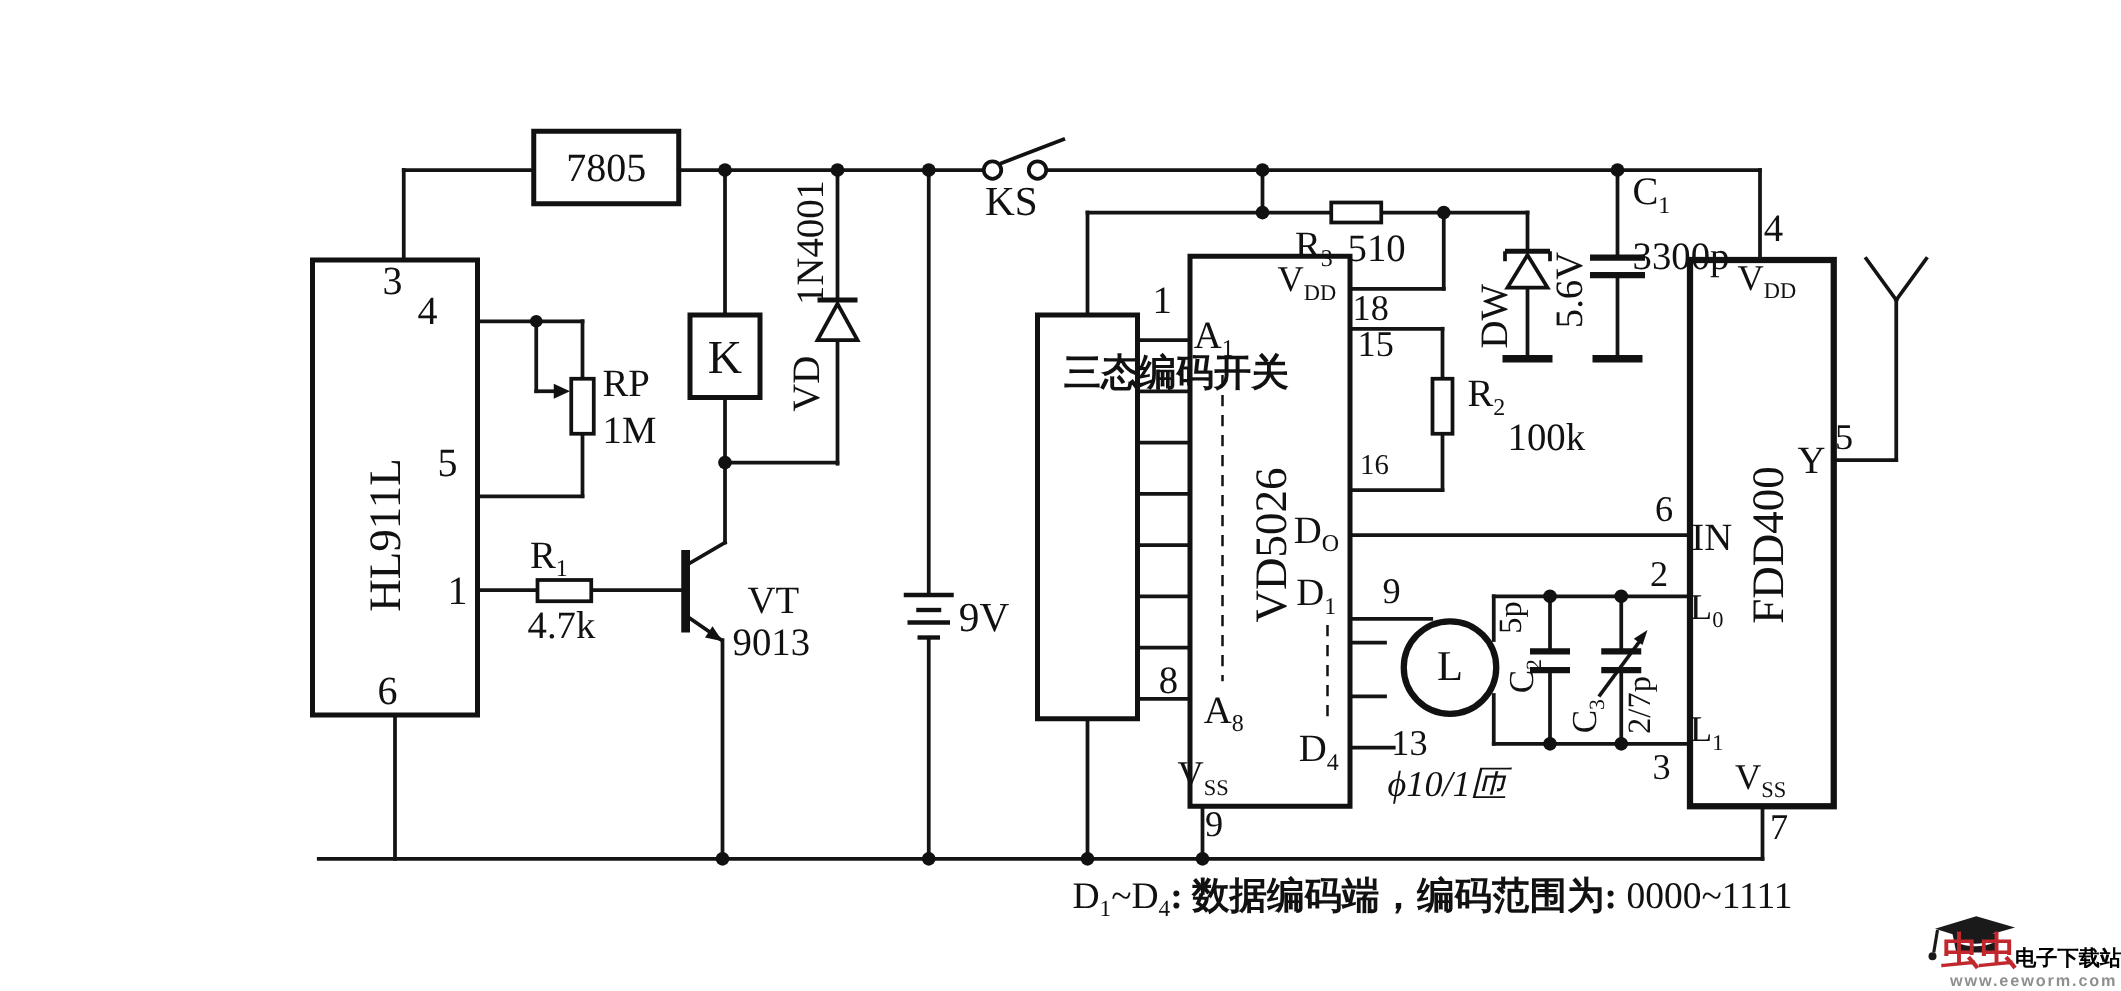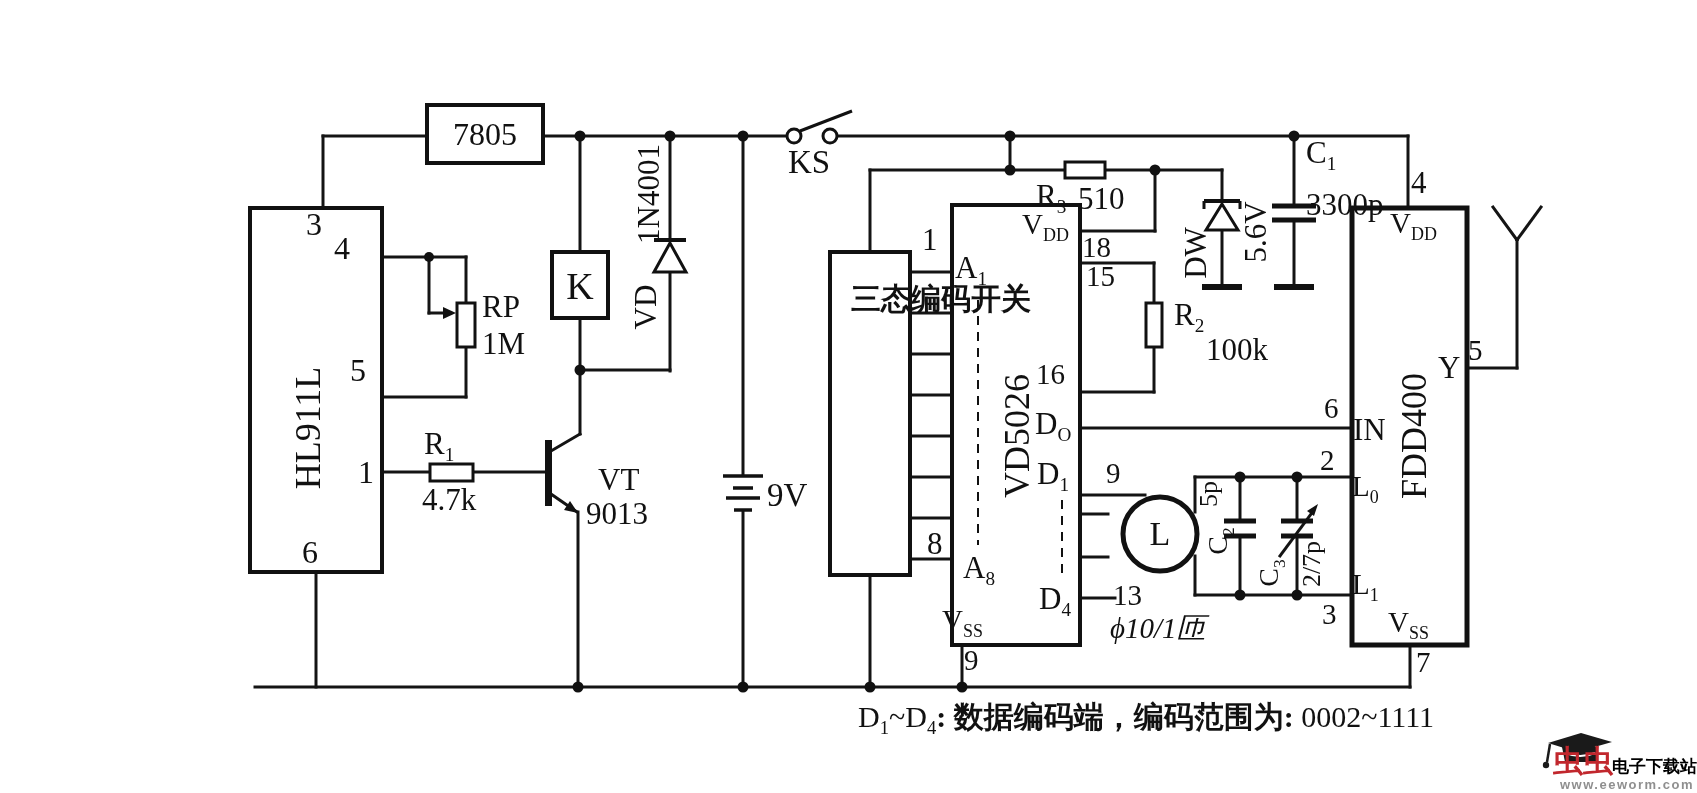--- a/index.html
+++ b/index.html
@@ -229,21 +229,21 @@
 <div class="vcjk lbl" style="left:851px;top:278px;font-size:30px;">三态编码开关</div>
 
 <span class="lbl" style="left:922px;top:224px;font-size:31px;">1</span>
 <span class="lbl" style="left:927px;top:528px;font-size:31px;">8</span>
 <span class="lbl" style="left:955px;top:252px;font-size:31px;"><span>A</span><sub>1</sub></span>
 <span class="lbl" style="left:963px;top:552px;font-size:31px;"><span>A</span><sub>8</sub></span>
 <span class="lbl v" style="left:1017px;top:436px;font-size:36px;">VD5026</span>
 <span class="lbl" style="left:1022px;top:210px;font-size:29px;"><span>V</span><sub>DD</sub></span>
 <span class="lbl" style="left:1082px;top:233px;font-size:29px;">18</span>
 <span class="lbl" style="left:1086px;top:262px;font-size:29px;">15</span>
-<span class="lbl" style="left:1036px;top:360px;font-size:29px;">16</span>
+<span class="lbl" style="left:1088px;top:360px;font-size:23px;">16</span>
 <span class="lbl" style="left:1035px;top:408px;font-size:31px;"><span>D</span><sub>O</sub></span>
 <span class="lbl" style="left:1037px;top:458px;font-size:31px;"><span>D</span><sub>1</sub></span>
 <span class="lbl" style="left:1106px;top:459px;font-size:29px;">9</span>
 <span class="lbl" style="left:1039px;top:583px;font-size:31px;"><span>D</span><sub>4</sub></span>
 <span class="lbl" style="left:1113px;top:581px;font-size:29px;">13</span>
 <span class="lbl" style="left:942px;top:606px;font-size:29px;"><span>V</span><sub>SS</sub></span>
 <span class="lbl" style="left:964px;top:646px;font-size:29px;">9</span>
 
 <span class="lbl" style="left:1036px;top:180px;font-size:31px;"><span>R</span><sub>3</sub></span>
 <span class="lbl" style="left:1078px;top:183px;font-size:31px;">510</span>
@@ -271,20 +271,20 @@
 <span class="lbl" style="left:1353px;top:414px;font-size:31px;">IN</span>
 <span class="lbl" style="left:1324px;top:394px;font-size:29px;">6</span>
 <span class="lbl" style="left:1352px;top:472px;font-size:29px;"><span>L</span><sub>0</sub></span>
 <span class="lbl" style="left:1320px;top:446px;font-size:29px;">2</span>
 <span class="lbl" style="left:1352px;top:570px;font-size:29px;"><span>L</span><sub>1</sub></span>
 <span class="lbl" style="left:1322px;top:600px;font-size:29px;">3</span>
 <span class="lbl" style="left:1388px;top:608px;font-size:29px;"><span>V</span><sub>SS</sub></span>
 <span class="lbl" style="left:1416px;top:648px;font-size:29px;">7</span>
 
 <div class="lbl" style="left:858px;top:702px;font-size:30px;">
-  <span>D</span><sub>1</sub><span>~D</span><sub>4</sub><span class="bold">: 数据编码端，编码范围为: </span><span>0002~1111</span>
+  <span>D</span><sub>1</sub><span>~D</span><sub>4</sub><span class="bold">: 数据编码端，编码范围为: </span><span>0000~1111</span>
 </div>
 
 <span class="lbl wm-brand" style="left:1553px;top:746px;font-size:30px;">虫虫</span>
 <span class="lbl wm-site" style="left:1612px;top:758px;font-size:17px;">电子下载站</span>
 <span class="lbl wm-url" style="left:1560px;top:778px;font-size:13px;">www.eeworm.com</span>
 
 </div>
 
 </body></html>

